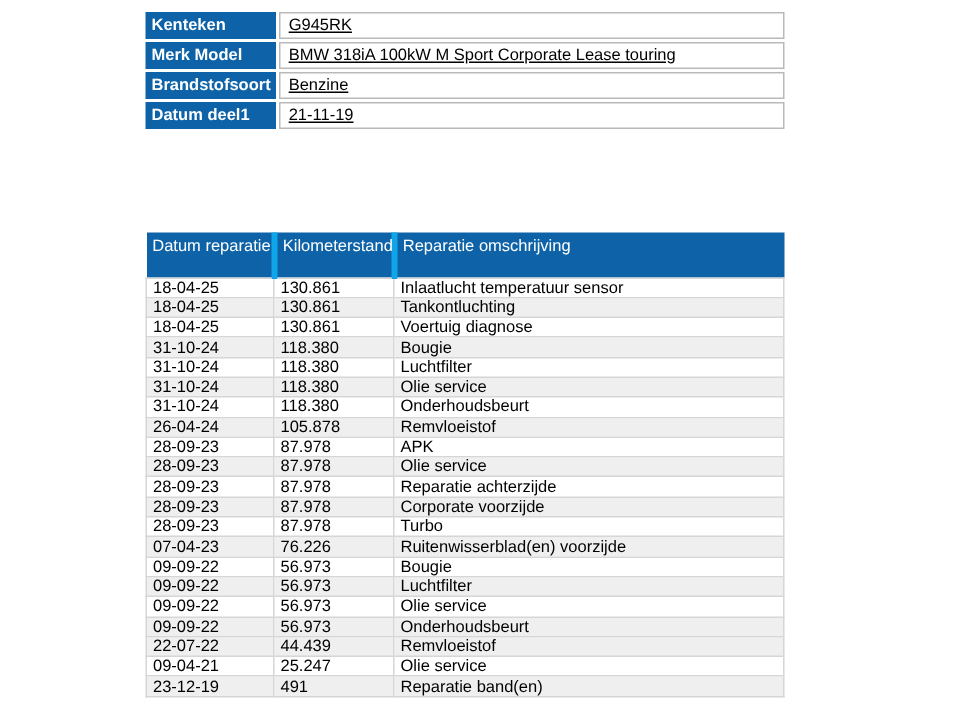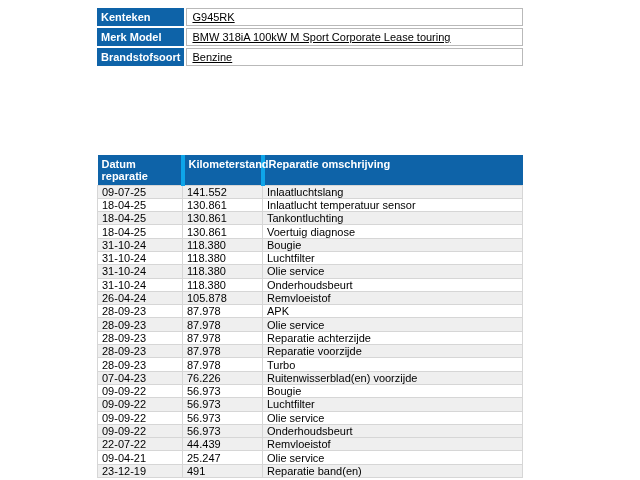--- a/index.html
+++ b/index.html
@@ -54,21 +54,21 @@
     width:426px;
     border-collapse:collapse;
     font-size:11px;
     table-layout:fixed;
   }
   table.repairs col.c1{width:85px;}
   table.repairs col.c2{width:80px;}
   table.repairs thead th{
     background:var(--blue);
     color:#ffffff;
-    font-weight:bold;
+    font-weight:normal;
     text-align:left;
     vertical-align:top;
     height:30px;
     padding:3px 0 0 4px;
   }
   table.repairs thead th + th{
     border-left:4px solid #0ea5e9;
     margin-left:13px;
   }
   table.repairs tbody td{
@@ -102,44 +102,43 @@
         <tr>
           <th class="lbl">Merk Model</th>
           <td class="val">BMW 318iA 100kW M Sport Corporate Lease touring</td>
         </tr>
 
         <tr class="alt">
           <th class="lbl">Brandstofsoort</th>
           <td class="val">Benzine</td>
         </tr>
 
+        <tr>
+          <th class="lbl">Datum deel1</th>
+          <td class="val">21-11-19</td>
+        </tr>
 
     </tbody>
   </table>
 
   <table class="repairs">
     <colgroup>
         <col class="c1">
         <col class="c2">
         <col class="c3">
       </colgroup>
     <thead>
       <tr>
         <th>Datum reparatie</th>
         <th>Kilometerstand</th>
         <th>Reparatie omschrijving</th>
       </tr>
     </thead>
     <tbody>
 
-        <tr class="alt">
-          <td>09-07-25</td>
-          <td>141.552</td>
-          <td>Inlaatluchtslang</td>
-        </tr>
 
         <tr>
           <td>18-04-25</td>
           <td>130.861</td>
           <td>Inlaatlucht temperatuur sensor</td>
         </tr>
 
         <tr class="alt">
           <td>18-04-25</td>
           <td>130.861</td>
@@ -196,21 +195,21 @@
 
         <tr>
           <td>28-09-23</td>
           <td>87.978</td>
           <td>Reparatie achterzijde</td>
         </tr>
 
         <tr class="alt">
           <td>28-09-23</td>
           <td>87.978</td>
-          <td>Reparatie voorzijde</td>
+          <td>Corporate voorzijde</td>
         </tr>
 
         <tr>
           <td>28-09-23</td>
           <td>87.978</td>
           <td>Turbo</td>
         </tr>
 
         <tr class="alt">
           <td>07-04-23</td>

